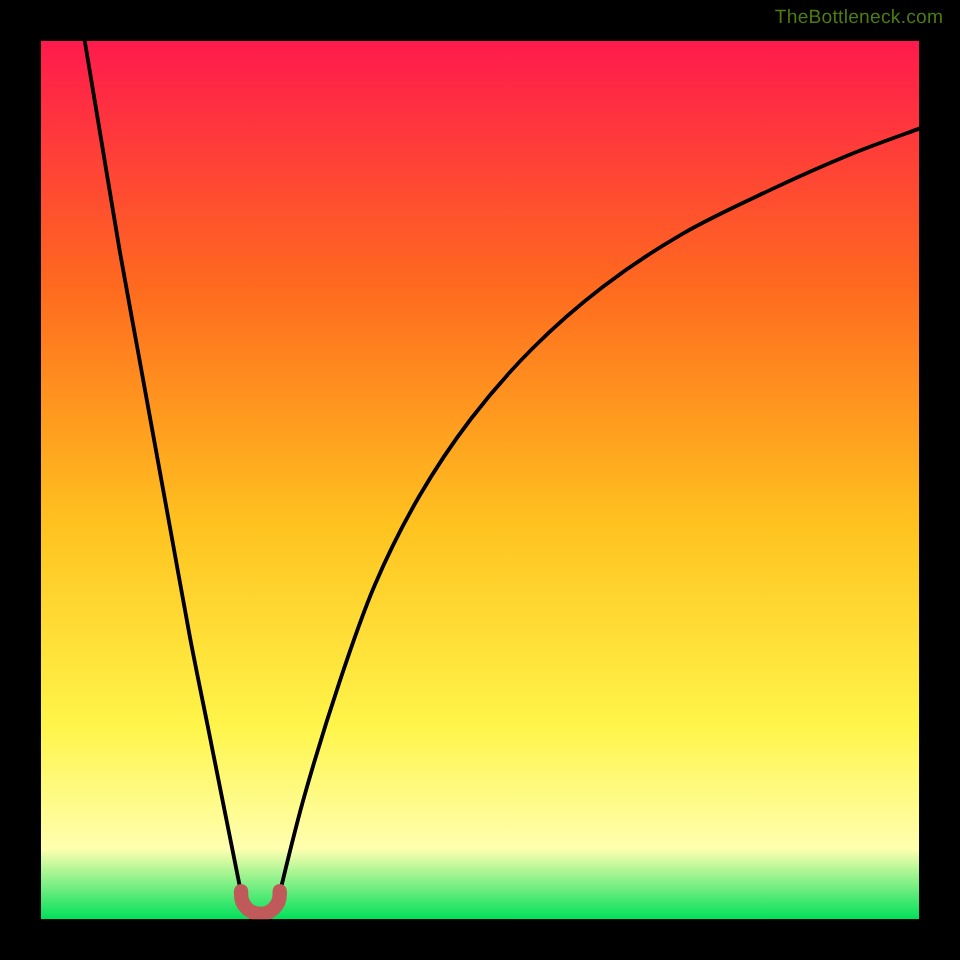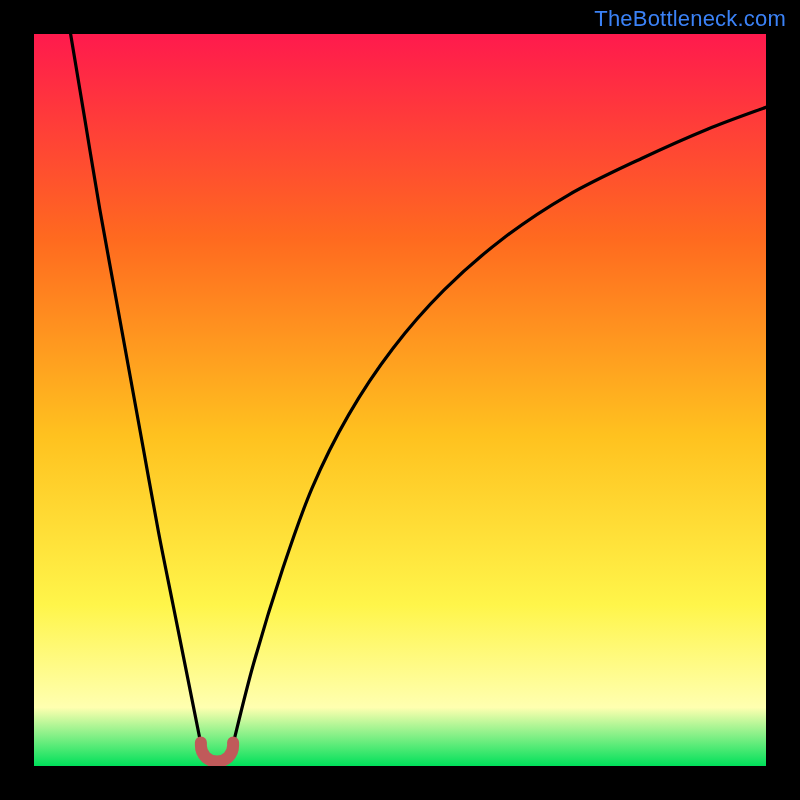--- a/index.html
+++ b/index.html
@@ -24,22 +24,22 @@
     left: 34px;
     top: 34px;
     width: 732px;
     height: 732px;
     
   }
   .attribution {
     position: absolute;
     top: 6px;
     right: 14px;
-    color: #3b82f6;
-    font-size: 22px;
+    color: #4d7c0f;
+    font-size: 16px;
     font-weight: 500;
     letter-spacing: 0.2px;
     user-select: none;
   }
   svg { display: block; }
 </style>
 </head>
 <body>
 
 <div class="frame">

